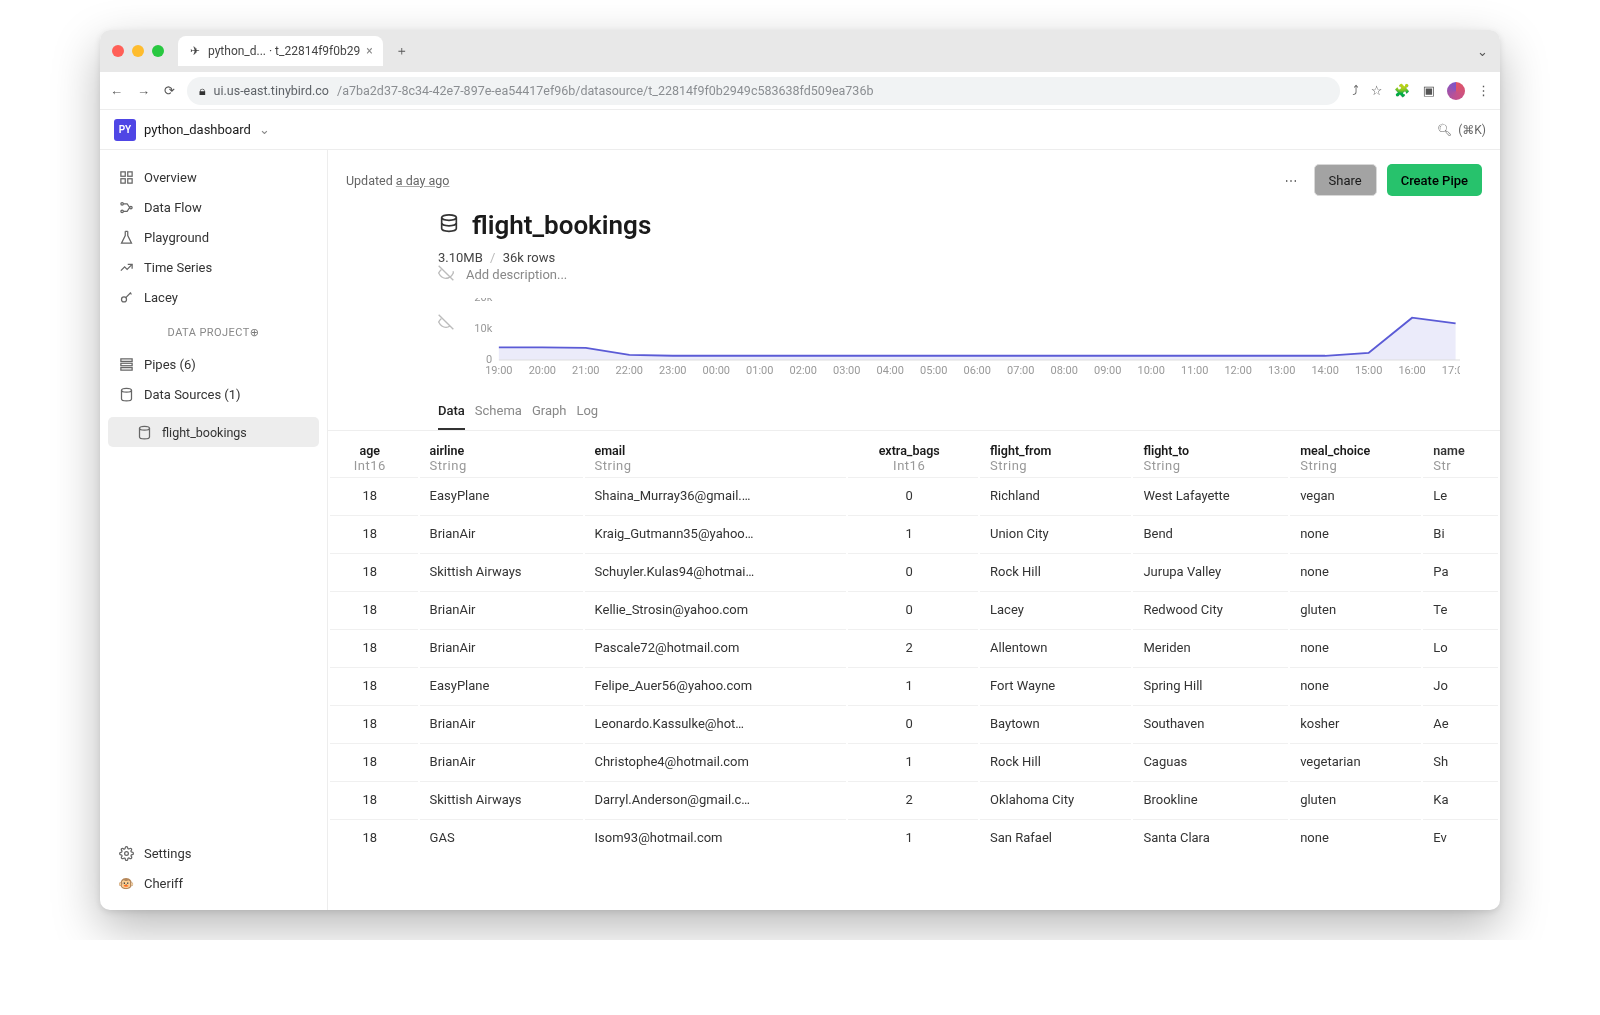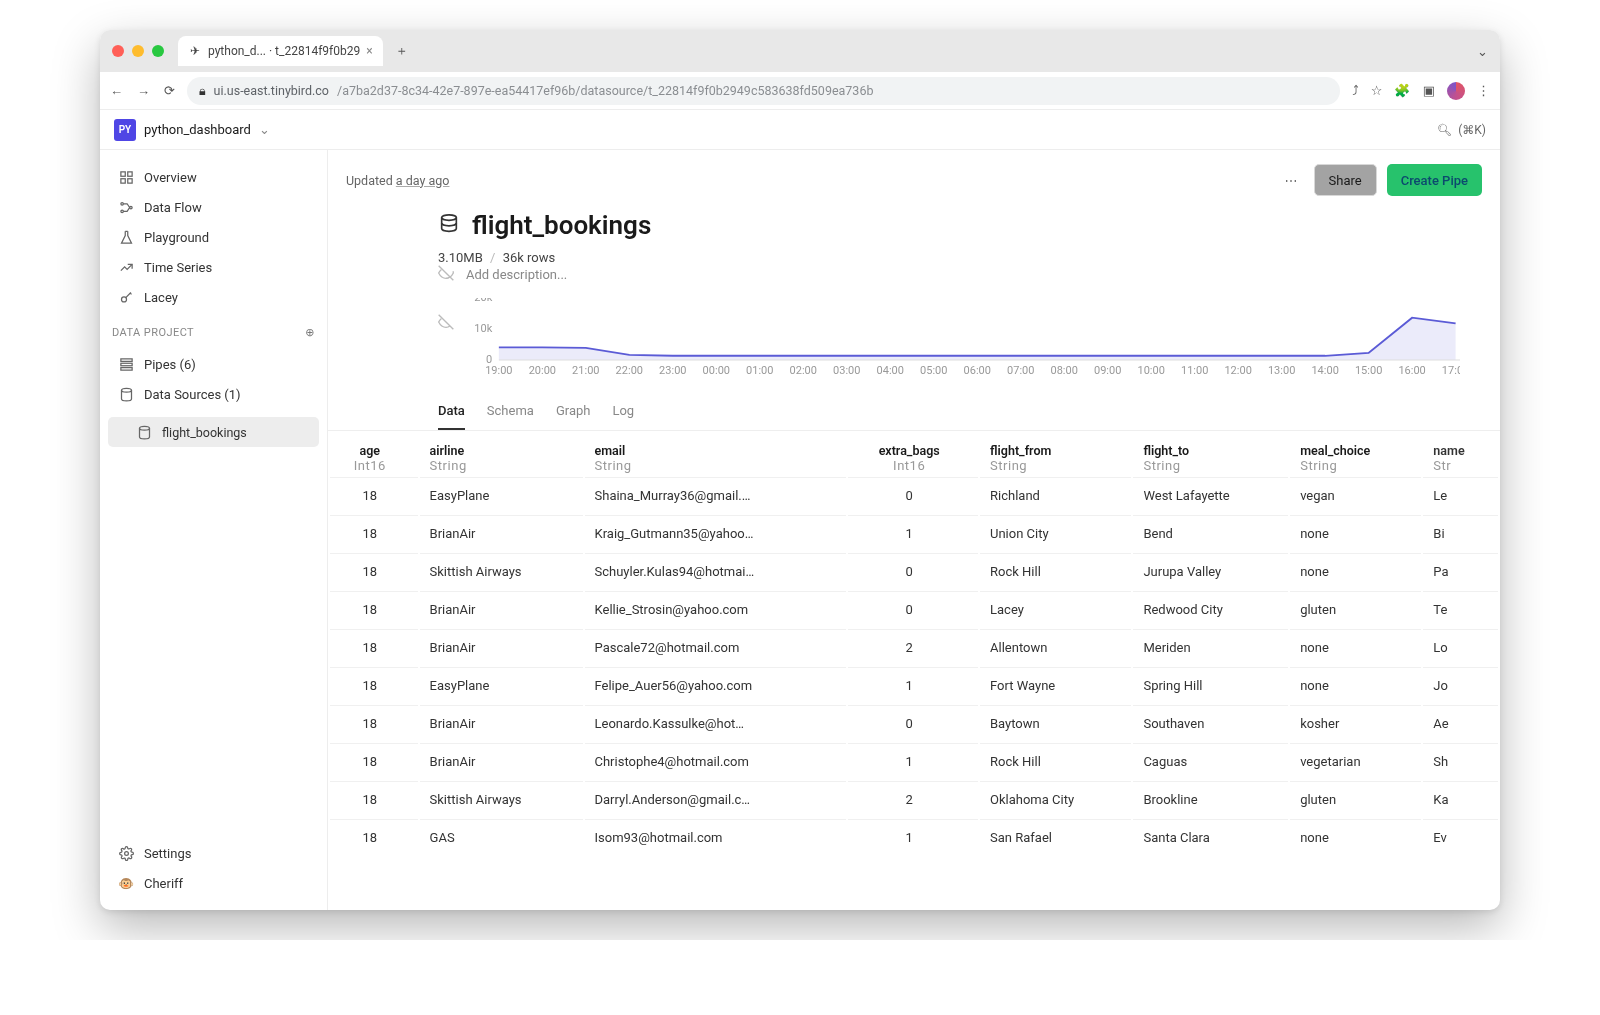--- a/index.html
+++ b/index.html
@@ -24,47 +24,47 @@
 .appbar .ws { width: 22px; height: 22px; background:#4f46e5; color:#fff; border-radius:3px; display:flex; align-items:center; justify-content:center; font-size:10px; font-weight:600; }
 .appbar .chev { color:#888; }
 .appbar .shortcut { margin-left:auto; display:flex; align-items:center; gap:6px; color:#666; font-size:12px; }
 .body { flex:1; display:flex; overflow:hidden; }
 .sidebar { width: 228px; border-right:1px solid #ededed; display:flex; flex-direction:column; padding:8px 0; }
 .side-sec { padding: 4px 8px; }
 .side-item { height: 30px; display:flex; align-items:center; gap:10px; padding:0 10px; color:#333; border-radius:5px; font-size:13px; }
 .side-item.selected { background:#ededed; }
 .side-item .ic { width:16px; color:#666; display:flex; align-items:center; justify-content:center; }
 .side-item.sub { padding-left: 28px; font-size:12.5px; }
-.side-label { padding: 10px 12px 6px; font-size:11px; color:#888; letter-spacing:.04em; display:flex; align-items:center; justify-content:space-between; }
+.side-label { padding: 10px 12px 6px; font-size:11px; color:#888; letter-spacing:.04em; display:flex; align-items:center; justify-content:center; }
 .side-label .plus { color:#777; }
 .sidebar .bottom { margin-top:auto; padding-top:8px; }
 .main { flex:1; overflow:auto; }
 .topbar { display:flex; align-items:center; padding: 14px 18px; gap:10px; }
 .updated { color:#666; font-size:12.5px; }
 .updated u { text-decoration-color:#aaa; }
 .topbar .sp { margin-left:auto; }
 .dots { padding:6px; color:#444; }
 .btn { height: 32px; border-radius:5px; padding:0 14px; font-size:13px; display:inline-flex; align-items:center; cursor:pointer; }
 .btn.outline { background:#a3a3a3; border:1px solid #d8d8d8; }
-.btn.primary { background:#27c26c; color:#0c4a6e; font-weight:500; }
+.btn.primary { background:#27c26c; color:#000000; font-weight:500; }
 .content { padding: 0 40px 0 110px; }
 .title-row { display:flex; align-items:center; gap:12px; }
 .title-row .dbicon { color:#333; }
 .title-row h1 { font-size:26px; font-weight:600; }
 .meta-row { margin-top:10px; color:#444; font-size:13px; }
 .meta-row .sep { color:#bbb; margin:0 4px; }
 .desc-row { display:flex; align-items:center; gap:12px; color:#888; }
 .desc-row .hide { color:#bbb; }
 .chartwrap { margin-top:14px; display:flex; gap:14px; align-items:flex-start; }
 .chartwrap .hide { color:#bbb; padding-top: 16px; }
 .chart { flex:1; }
 .axis-digits { font-size:10px; fill:#999; }
 .chart-line { fill: none; stroke:#5b5bd6; stroke-width:1.8; }
 .chart-area { fill: rgba(91,91,214,.12); }
-.tinytabs { display:flex; gap:22px; padding: 18px 0 0 110px; font-size:13px; color:#888; border-bottom:1px solid #eee; }
+.tinytabs { display:flex; gap:10px; padding: 18px 0 0 110px; font-size:13px; color:#888; border-bottom:1px solid #eee; }
 .tinytabs .tt { padding:6px 0 10px; cursor:pointer; }
 .tinytabs .tt.active { color:#222; border-bottom:2px solid #333; font-weight:500; }
 .datagrid { width:100%; }
 .datagrid th { text-align:left; font-size:12.5px; font-weight:600; padding:10px 10px 2px; }
 .datagrid th .type { display:block; font-weight:400; color:#999; font-size:13px; letter-spacing:.04em; }
 .datagrid td { padding: 10px; font-size:13px; border-top:1px solid #f0f0f0; color:#333; }
 .datagrid .num { text-align:center; padding-right: 18px; }
 .datagrid thead tr { border-bottom:1px solid #eaeaea; }
 .ell { max-width: 160px; white-space:nowrap; overflow:hidden; text-overflow:ellipsis; display:inline-block; vertical-align:bottom; }
 .fade-right{ width:30px; overflow:hidden; white-space:nowrap; color:#333; }

